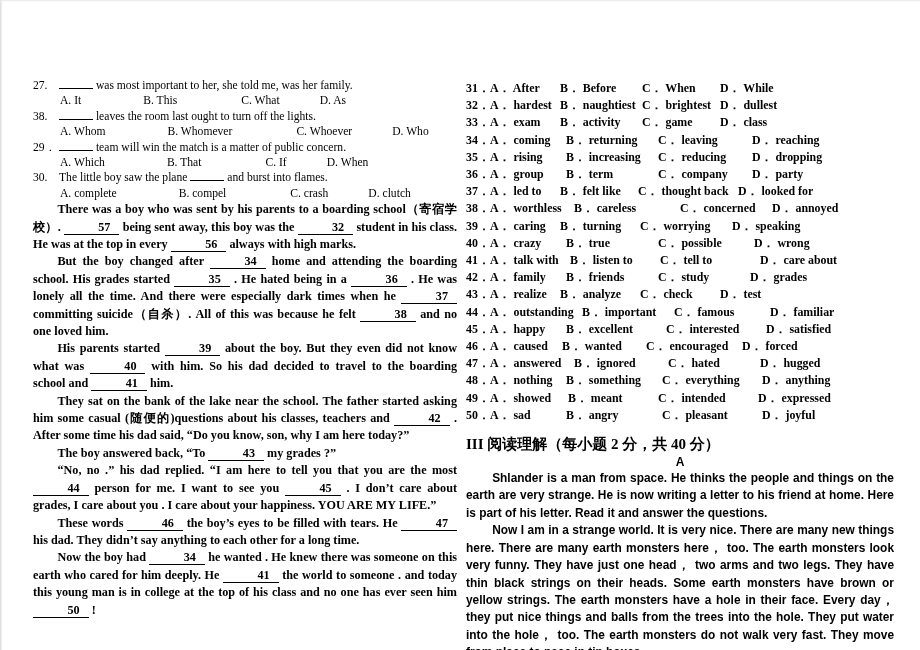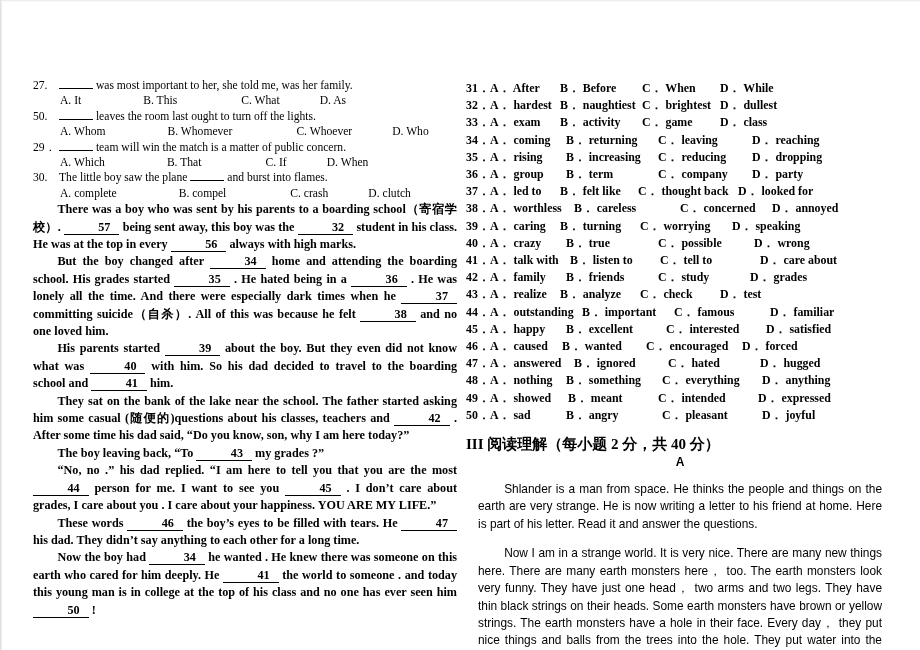--- a/index.html
+++ b/index.html
@@ -135,48 +135,49 @@
     margin-bottom: 1px;
   }
   .read-body {
     font-family: "Liberation Sans", "DejaVu Sans", sans-serif;
     font-size: 11.9px;
     line-height: 17.4px;
     text-align: justify;
     text-justify: inter-word;
   }
   .read-body p {
-    margin: 12px;
+    margin: 0;
     text-indent: 2.2em;
+    font-weight: bold;
   }
 </style>
 </head>
 <body>
 
 <div class="page">
   <div class="scan-edge-left"></div>
   <div class="scan-edge-top"></div>
 
   <div class="col-left">
     <div id="grammar-questions">
         <div class="gram-q"><span class="qnum">27.</span><span class="blank-ul" style="width: 34px;"></span> was most important to her, she told me, was her family.</div>
         <div class="gram-opts"><span class="opt" style="margin-left: 0px; min-width: 0px;"><span>A. </span><span>It</span></span><span class="opt" style="margin-left: 62px; min-width: 0px;"><span>B. </span><span>This</span></span><span class="opt" style="margin-left: 64px; min-width: 0px;"><span>C. </span><span>What</span></span><span class="opt" style="margin-left: 40px; min-width: 0px;"><span>D. </span><span>As</span></span></div>
-        <div class="gram-q"><span class="qnum">50.</span><span class="blank-ul" style="width: 34px;"></span> leaves the room last ought to turn off the lights.</div>
+        <div class="gram-q"><span class="qnum">38.</span><span class="blank-ul" style="width: 34px;"></span> leaves the room last ought to turn off the lights.</div>
         <div class="gram-opts"><span class="opt" style="margin-left: 0px; min-width: 0px;"><span>A. </span><span>Whom</span></span><span class="opt" style="margin-left: 62px; min-width: 0px;"><span>B. </span><span>Whomever</span></span><span class="opt" style="margin-left: 64px; min-width: 0px;"><span>C. </span><span>Whoever</span></span><span class="opt" style="margin-left: 40px; min-width: 0px;"><span>D. </span><span>Who</span></span></div>
         <div class="gram-q"><span class="qnum">29．</span><span class="blank-ul" style="width: 34px;"></span> team will win the match is a matter of public concern.</div>
         <div class="gram-opts"><span class="opt" style="margin-left: 0px; min-width: 0px;"><span>A. </span><span>Which</span></span><span class="opt" style="margin-left: 62px; min-width: 0px;"><span>B. </span><span>That</span></span><span class="opt" style="margin-left: 64px; min-width: 0px;"><span>C. </span><span>If</span></span><span class="opt" style="margin-left: 40px; min-width: 0px;"><span>D. </span><span>When</span></span></div>
         <div class="gram-q"><span class="qnum">30.</span><span>The little boy saw the plane </span><span class="blank-ul" style="width: 34px;"></span> and burst into flames.</div>
         <div class="gram-opts"><span class="opt" style="margin-left: 0px; min-width: 0px;"><span>A. </span><span>complete</span></span><span class="opt" style="margin-left: 62px; min-width: 0px;"><span>B. </span><span>compel</span></span><span class="opt" style="margin-left: 64px; min-width: 0px;"><span>C. </span><span>crash</span></span><span class="opt" style="margin-left: 40px; min-width: 0px;"><span>D. </span><span>clutch</span></span></div>
       </div>
     <div class="cloze-body" id="cloze-body">
         <p><span>There was a boy who was sent by his parents to a boarding school（寄宿学校）.</span> <span class="nblank">57</span> <span>being sent away, this boy was the</span> <span class="nblank">32</span> <span>student in his class. He was at the top in every</span> <span class="nblank">56</span> <span>always with high marks.</span> </p>
         <p><span>But the boy changed after</span> <span class="nblank">34</span> <span>home and attending the boarding school. His grades started</span> <span class="nblank">35</span> <span>. He hated being in a</span> <span class="nblank">36</span> <span>. He was lonely all the time. And there were especially dark times when he</span> <span class="nblank">37</span> <span>committing suicide（自杀）. All of this was because he felt</span> <span class="nblank">38</span> <span>and no one loved him.</span> </p>
         <p><span>His parents started</span> <span class="nblank">39</span> <span>about the boy. But they even did not know what was</span> <span class="nblank">40</span> <span>with him. So his dad decided to travel to the boarding school and</span> <span class="nblank">41</span> <span>him.</span> </p>
         <p><span>They sat on the bank of the lake near the school. The father started asking him some casual (随便的)questions about his classes, teachers and</span> <span class="nblank">42</span> <span>. After some time his dad said, “Do you know, son, why I am here today?”</span> </p>
-        <p><span>The boy leaving back, “To</span> <span class="nblank">43</span> <span>my grades ?”</span> </p>
+        <p><span>The boy answered back, “To</span> <span class="nblank">43</span> <span>my grades ?”</span> </p>
         <p><span>“No, no .” his dad replied. “I am here to tell you that you are the most</span> <span class="nblank">44</span> <span>person for me. I want to see you</span> <span class="nblank">45</span> <span>. I don’t care about grades, I care about you . I care about your happiness. YOU ARE MY LIFE.”</span> </p>
         <p><span>These words</span> <span class="nblank">46</span> <span>the boy’s eyes to be filled with tears. He</span> <span class="nblank">47</span> <span>his dad. They didn’t say anything to each other for a long time.</span> </p>
         <p><span>Now the boy had</span> <span class="nblank">34</span> <span>he wanted . He knew there was someone on this earth who cared for him deeply. He</span> <span class="nblank">41</span> <span>the world to someone . and today this young man is in college at the top of his class and no one has ever seen him</span> <span class="nblank">50</span> <span>!</span> </p>
       </div>
   </div>
 
   <div class="col-right">
     <div id="cloze-option-list">
         <div class="opt-row"><span class="num">31．</span><span class="ltr" style="min-width: 70px;"><span>A． </span><span>After</span></span><span class="ltr" style="margin-left: 0px; min-width: 82px;"><span>B． </span><span>Before</span></span><span class="ltr" style="margin-left: 0px; min-width: 78px;"><span>C． </span><span>When</span></span><span class="ltr" style="margin-left: 0px; min-width: 0px;"><span>D． </span><span>While</span></span></div>
         <div class="opt-row"><span class="num">32．</span><span class="ltr" style="min-width: 70px;"><span>A． </span><span>hardest</span></span><span class="ltr" style="margin-left: 0px; min-width: 82px;"><span>B． </span><span>naughtiest</span></span><span class="ltr" style="margin-left: 0px; min-width: 78px;"><span>C． </span><span>brightest</span></span><span class="ltr" style="margin-left: 0px; min-width: 0px;"><span>D． </span><span>dullest</span></span></div>

